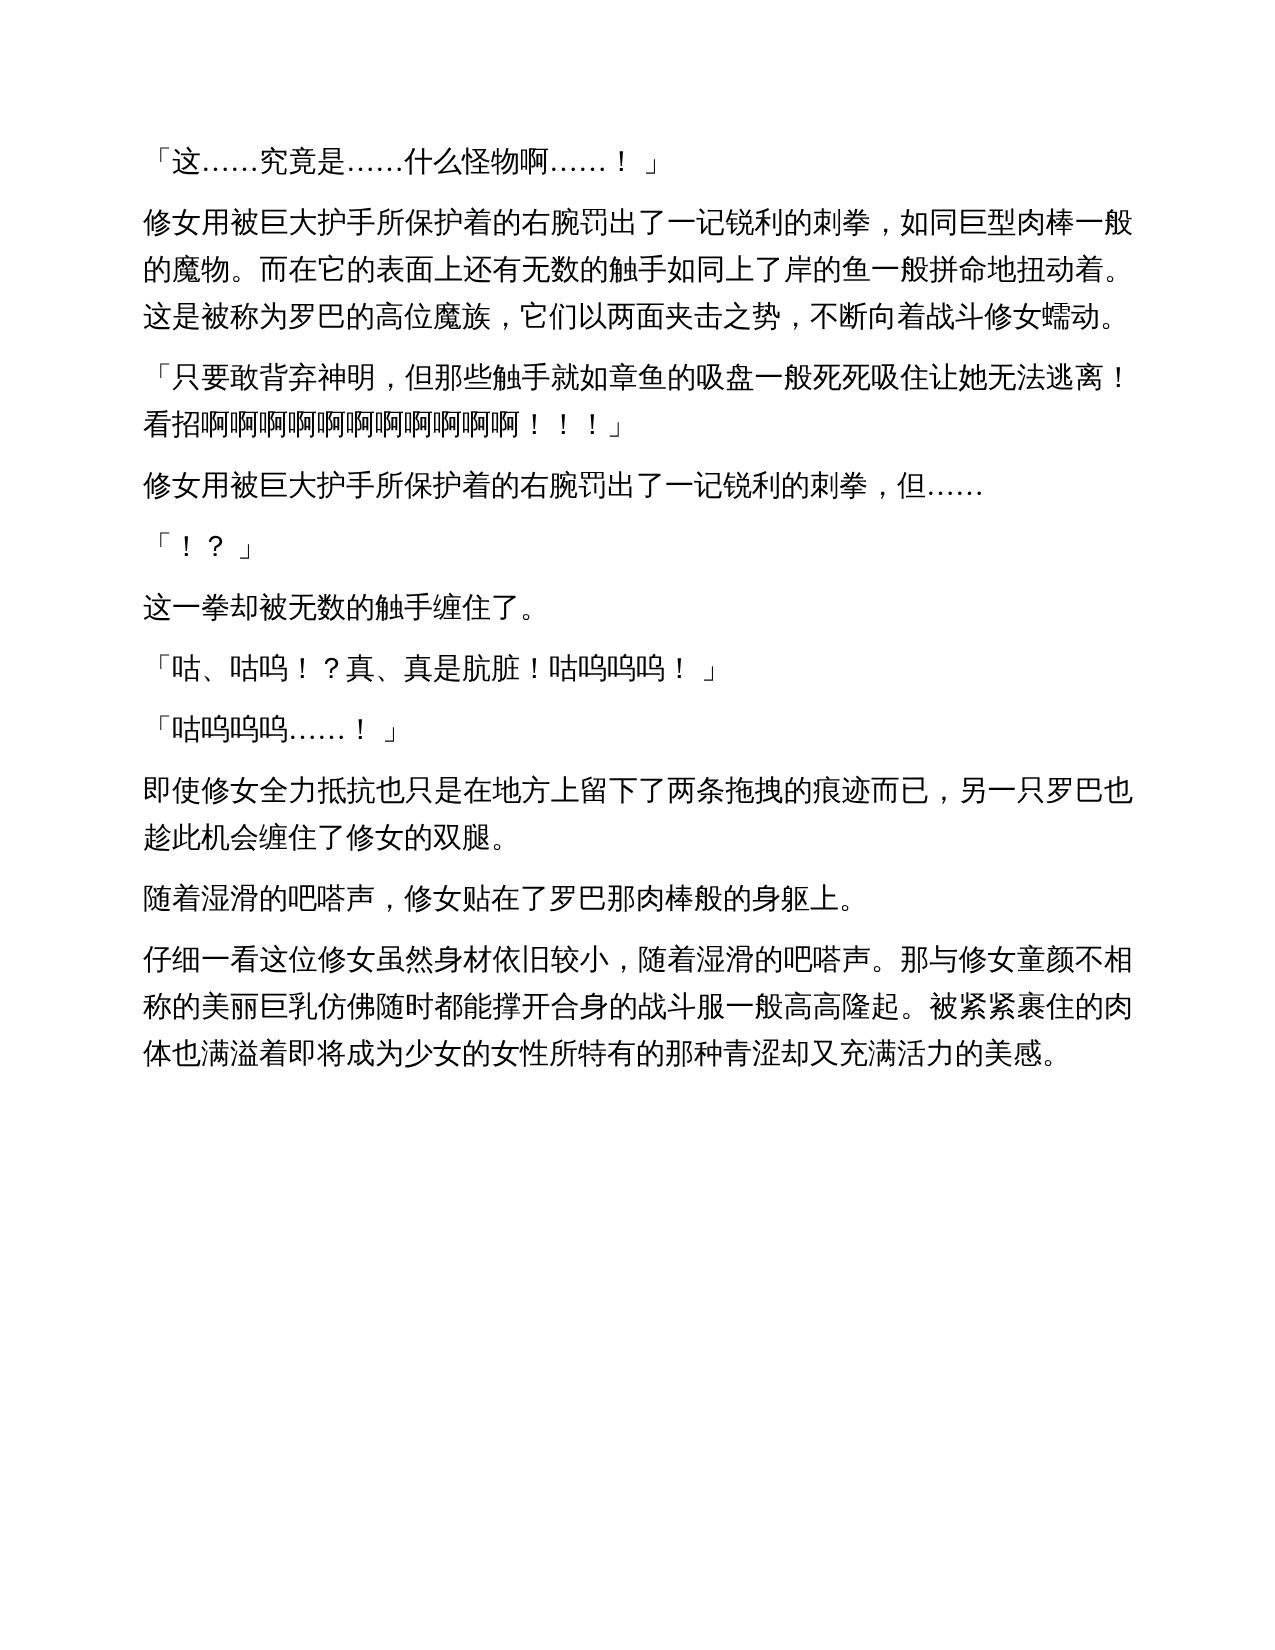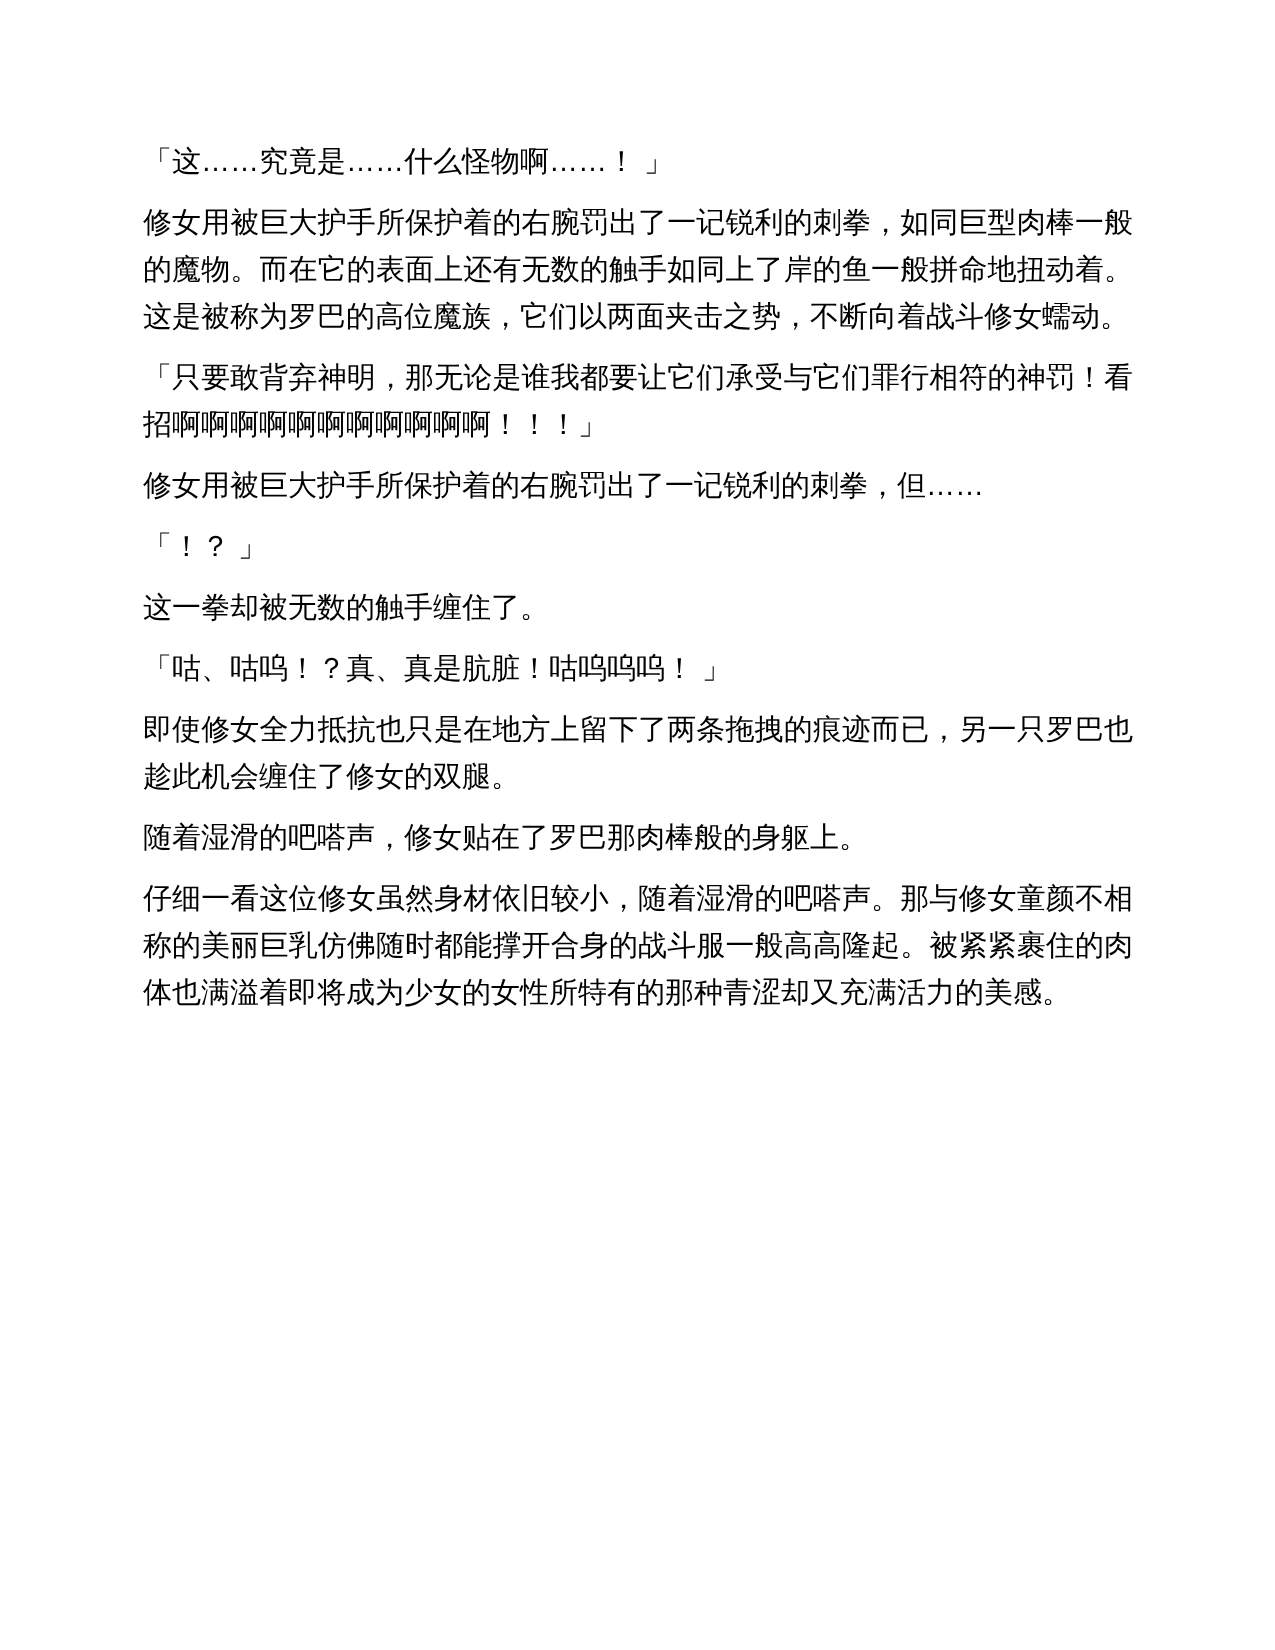--- a/index.html
+++ b/index.html
@@ -18,40 +18,42 @@
   .page {
     width: 1275px;
     height: 1650px;
     background: var(--bg, #ffffff);
     color: var(--fg, #000000);
     padding: 138px 142px 0 143px;
     overflow: hidden;
   }
   .content {
     width: 100%;
+    font-family: Liberation Serif, serif;
   }
   .para {
     font-size: 29px;
     line-height: 47px;
     margin: 0 0 14px 0;
     text-align: justify;
     text-justify: inter-ideograph;
     word-break: break-all;
     font-weight: 400;
   }
 </style>
 </head>
 <body>
 
 <main class="page">
   <article class="content">
     <p class="para">「这……究竟是……什么怪物啊……！ 」</p>
     <p class="para">修女用被巨大护手所保护着的右腕罚出了一记锐利的刺拳，如同巨型肉棒一般的魔物。而在它的表面上还有无数的触手如同上了岸的鱼一般拼命地扭动着。这是被称为罗巴的高位魔族，它们以两面夹击之势，不断向着战斗修女蠕动。</p>
-    <p class="para">「只要敢背弃神明，那无论是谁我都要让它们承受与它们罪行相符的神罚！看招啊啊啊啊啊啊啊啊啊啊啊！！！」</p>
+    <p class="para">「只要敢背弃神明，但那些触手就如章鱼的吸盘一般死死吸住让她无法逃离！看招啊啊啊啊啊啊啊啊啊啊啊！！！」</p>
     <p class="para">修女用被巨大护手所保护着的右腕罚出了一记锐利的刺拳，但……</p>
     <p class="para">「！？ 」</p>
     <p class="para">这一拳却被无数的触手缠住了。</p>
     <p class="para">「咕、咕呜！？真、真是肮脏！咕呜呜呜！ 」</p>
+    <p class="para">「咕呜呜呜……！ 」</p>
     <p class="para">即使修女全力抵抗也只是在地方上留下了两条拖拽的痕迹而已，另一只罗巴也趁此机会缠住了修女的双腿。</p>
     <p class="para">随着湿滑的吧嗒声，修女贴在了罗巴那肉棒般的身躯上。</p>
     <p class="para">仔细一看这位修女虽然身材依旧较小，随着湿滑的吧嗒声。那与修女童颜不相称的美丽巨乳仿佛随时都能撑开合身的战斗服一般高高隆起。被紧紧裹住的肉体也满溢着即将成为少女的女性所特有的那种青涩却又充满活力的美感。</p>
   </article>
 </main>
 
 </body></html>

